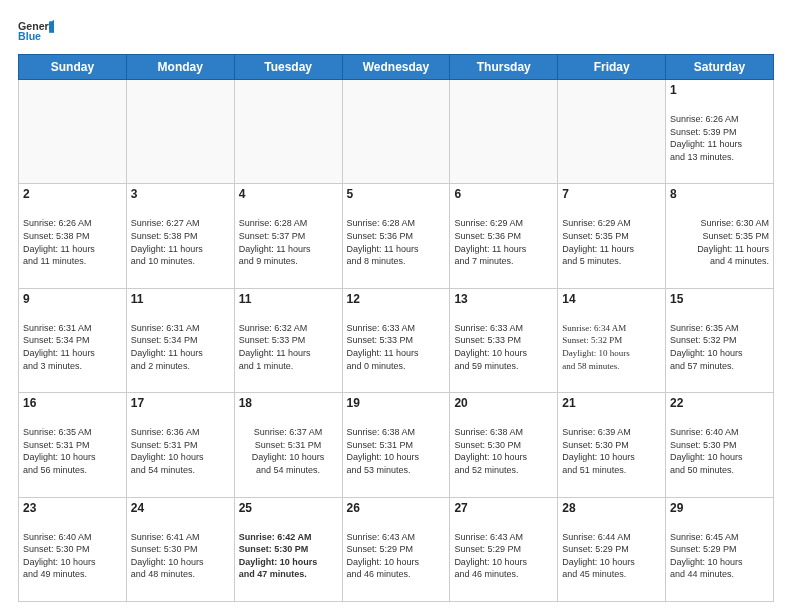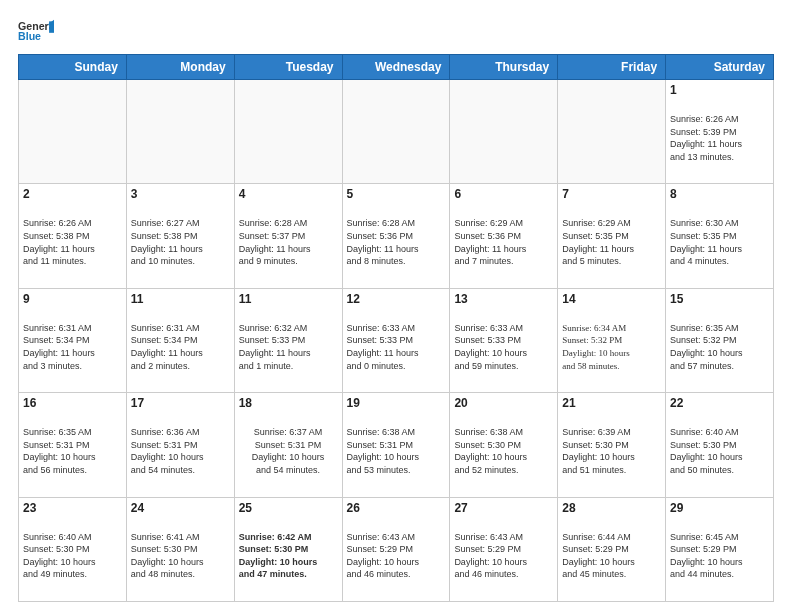--- a/index.html
+++ b/index.html
@@ -50,21 +50,21 @@
       width: 100%;
       border-collapse: collapse;
       flex: 1;
     }
     thead th {
       background-color: #2d7dc7;
       color: #fff;
       font-size: 12px;
       font-weight: bold;
       padding: 5px 8px;
-      text-align: right;
+      text-align: center;
       border: 1px solid #1a5fa0;
     }
     tbody td {
       border: 1px solid #ccc;
       vertical-align: top;
       padding: 3px 4px;
       font-size: 9.5px;
       color: #333;
       width: calc(100% / 7);
       height: 78px;
@@ -174,21 +174,21 @@
           </td>
           <td>
             <span class="day-number">7</span>
             <div class="day-info" style="white-space: pre-line;">Sunrise: 6:29 AM
 Sunset: 5:35 PM
 Daylight: 11 hours
 and 5 minutes.</div>
           </td>
           <td>
             <span class="day-number">8</span>
-            <div class="day-info" style="white-space: pre-line;">Sunrise: 6:30 AM
+            <div class="day-info" style="white-space: pre-line; text-align: right;">Sunrise: 6:30 AM
 Sunset: 5:35 PM
 Daylight: 11 hours
 and 4 minutes.</div>
           </td>
         </tr>
         <tr>
           <td>
             <span class="day-number">9</span>
             <div class="day-info" style="white-space: pre-line;">Sunrise: 6:31 AM
 Sunset: 5:34 PM

